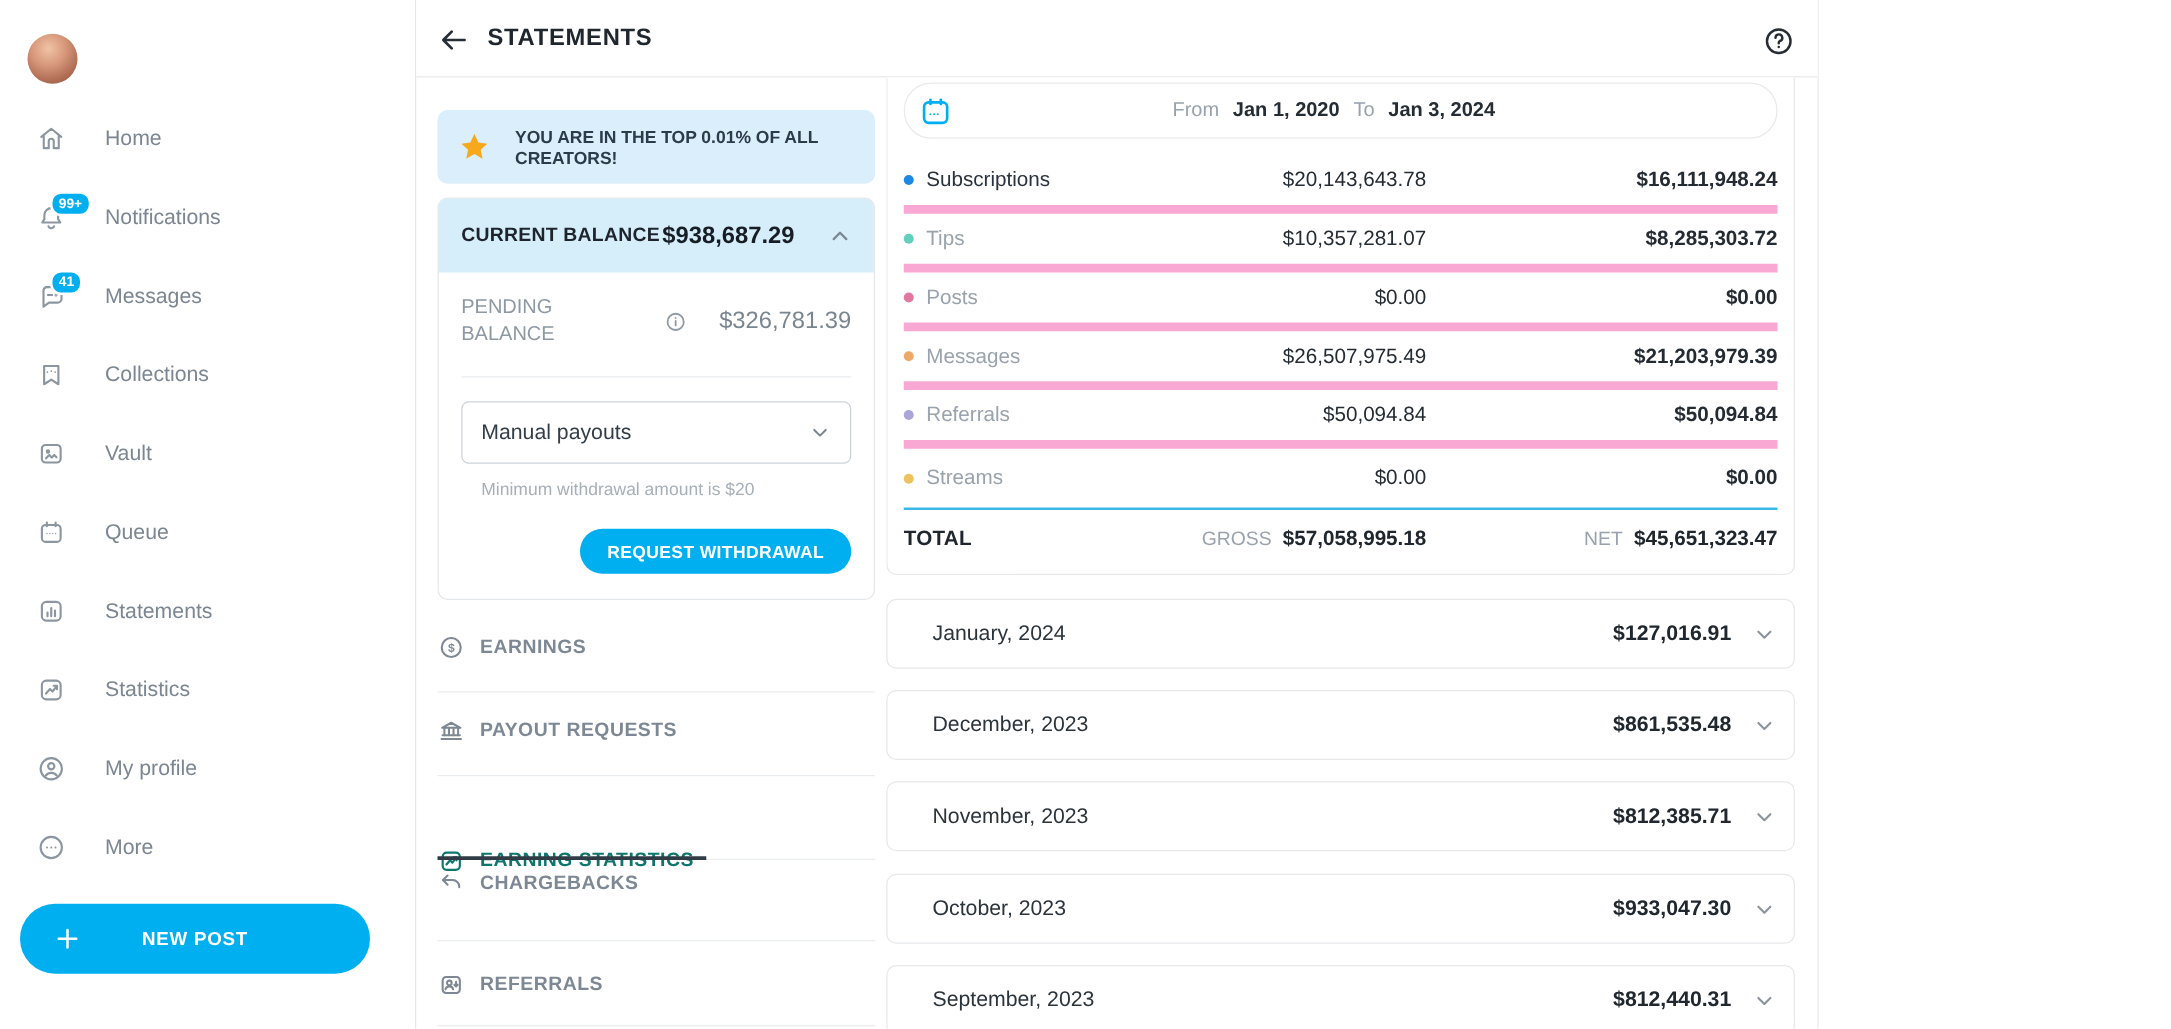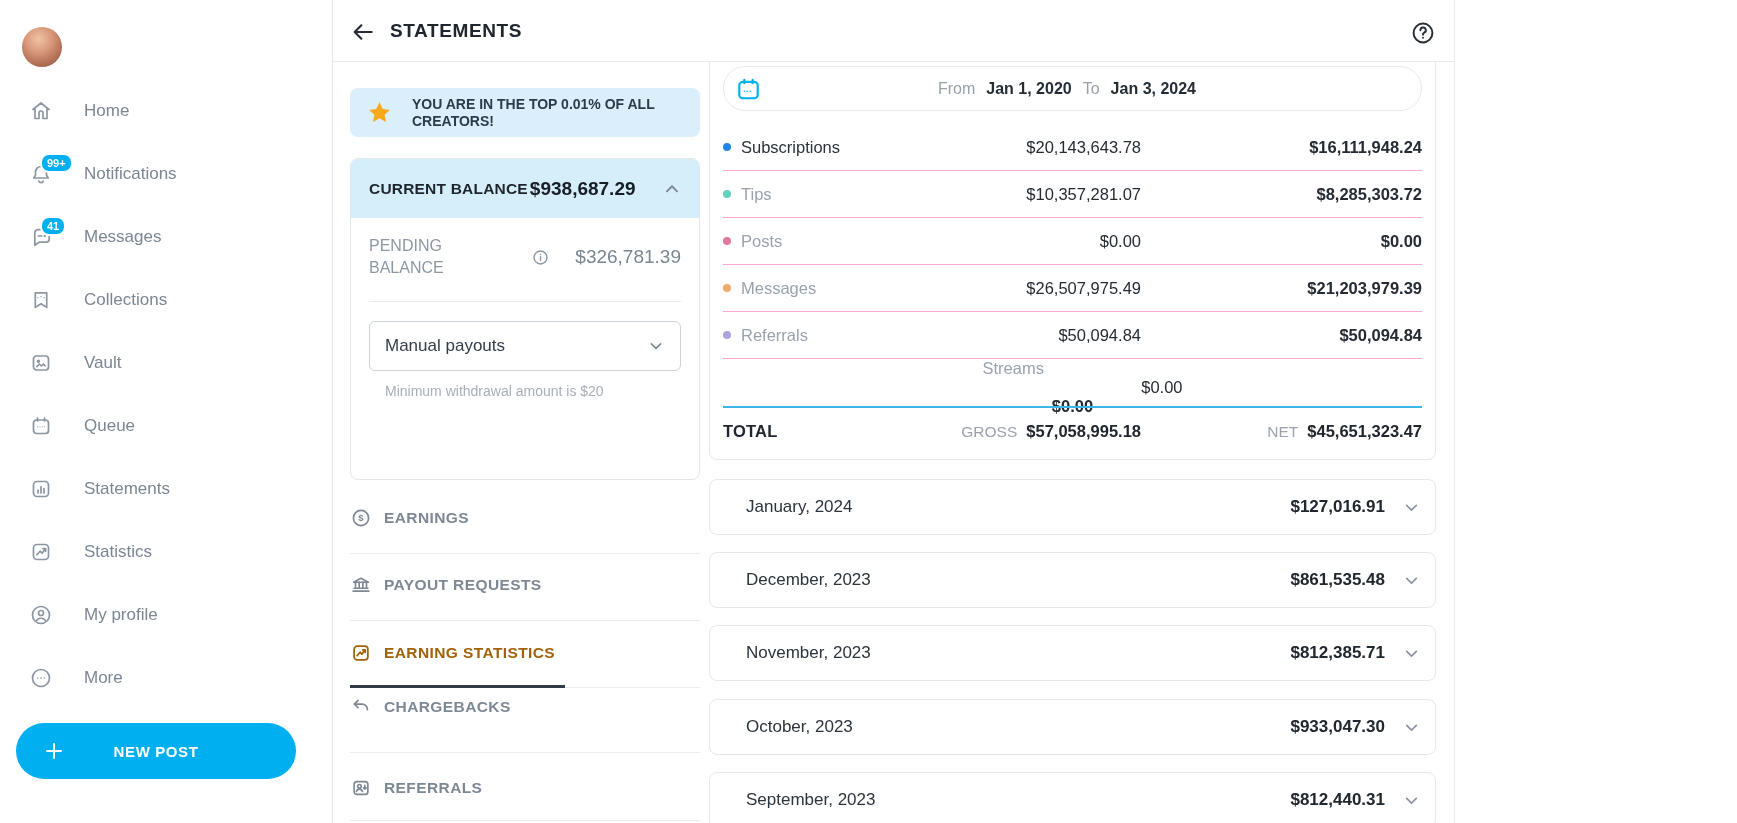--- a/index.html
+++ b/index.html
@@ -27,21 +27,21 @@
 
   
   .header { position:absolute; left:333px; top:0; width:1121px; height:62px; background:#fff;
             border-bottom:1px solid #e7e9eb; }
   .back-btn { position:absolute; left:350px; top:19px; width:26px; height:26px; cursor:pointer; }
   .page-title { position:absolute; left:390px; top:20px; font-size:19px; font-weight:bold;
                 letter-spacing:.6px; color:#20262e; }
   .help-btn { position:absolute; left:1410px; top:20px; width:26px; height:26px; cursor:pointer; }
 
   
-  .banner { position:absolute; left:350px; top:88px; width:350px; height:49px; border-radius:8px;
+  .banner { position:absolute; left:350px; top:88px; width:350px; height:59px; border-radius:8px;
             background:#dbeefb; display:flex; align-items:center; }
   .banner .star { margin-left:16px; }
   .banner .banner-text { margin-left:19px; width:252px; font-size:14px; font-weight:bold;
                          color:#2c3b49; line-height:1.15; }
 
   .balance-card { position:absolute; left:350px; top:158px; width:350px; height:322px;
                   border:1px solid #e4e7ea; border-radius:8px; background:#fff; }
   .bc-header { height:59px; background:#d6edfa; border-radius:7px 7px 0 0; display:flex;
                align-items:center; padding:0 16px 0 18px; }
   .bc-label { font-size:15.5px; font-weight:bold; color:#1d242c; letter-spacing:.2px; }
@@ -58,36 +58,36 @@
   .payout-select .sel-text { font-size:17px; color:#323d47; }
   .payout-select .sel-chevron { margin-left:auto; }
   .min-note { margin-top:12px; padding-left:16px; font-size:14px; color:#a7afb9; }
   .request-btn { margin:24px 0 0 auto; width:217px; height:36px; border-radius:18px; background:#00aff0;
                  display:flex; align-items:center; justify-content:center; cursor:pointer; }
   .request-btn span { color:#fff; font-size:14px; font-weight:bold; letter-spacing:.3px; }
 
   .side-menu-item { position:absolute; left:350px; width:350px; height:26px; display:flex;
                     align-items:center; cursor:pointer; color:#7e8894; }
   .side-menu-item .sm-label { margin-left:12px; font-size:15.5px; font-weight:bold; letter-spacing:.4px; }
-  .side-menu-item.active { color:#a16207; }
+  .side-menu-item.active { color:#0f766e;margin-top:36px; }
   .menu-div { position:absolute; left:350px; width:350px; height:1px; background:#eaedef; }
   .active-bar { position:absolute; left:350px; top:685px; width:215px; height:3px; background:#313b46; }
 
   
   .table-card { position:absolute; left:709px; top:62px; width:727px; height:398px; background:#fff;
                 border:1px solid #e6e8ea; border-top:none; border-radius:0 0 8px 8px; }
   .date-pill { position:absolute; left:13px; top:4px; width:699px; height:45px; border:1.5px solid #e8eaec;
                border-radius:22px; display:flex; align-items:center; justify-content:center; cursor:pointer; }
   .date-pill .cal { position:absolute; left:11px; top:9px; }
   .dr-text { display:flex; align-items:center; font-size:16px; }
   .dr-muted { color:#98a2ac; }
   .dr-date { color:#242c34; font-weight:bold; margin:0 11px; }
   .rows-wrap { position:absolute; left:13px; top:62px; width:699px; }
-  .stat-row { display:flex; align-items:center; height:47px; border-bottom:1px solid #f9a8d4; cursor:pointer; }
-  .stat-row:last-of-type { border-bottom:none;flex-direction:column; }
+  .stat-row { display:flex; align-items:center; height:47px; border-bottom:7px solid #f9a8d4; cursor:pointer; }
+  .stat-row:last-of-type { border-bottom:none; }
   .dot { width:8px; height:8px; border-radius:50%; margin-right:10px; }
   .row-label { width:180px; font-size:16.5px; color:#99a2ad; }
   .stat-row.em .row-label { color:#2a323b; }
   .row-gross { width:220px; text-align:right; font-size:16.5px; color:#242b33; }
   .row-net { flex:1; text-align:right; font-size:16.5px; color:#242b33;font-weight:bold; }
   .total-row { position:absolute; left:13px; top:344px; width:699px; height:49px; display:flex;
                align-items:center; border-top:2px solid #3ab7e6; }
   .t-label { width:190px; font-size:16.5px; font-weight:bold; color:#20262e; letter-spacing:.2px; }
   .t-gross { width:228px; text-align:right; }
   .t-net { flex:1; text-align:right; }
@@ -285,20 +285,23 @@
       <div class="bc-div"></div>
       <div class="payout-select">
         <span class="sel-text">Manual payouts</span>
         <span class="sel-chevron">
           <svg width="20" height="20" viewBox="0 0 24 24" fill="none" stroke="#7b8792" stroke-width="2" stroke-linecap="round" stroke-linejoin="round">
               <path d="M6.5 9.5 L12 15 L17.5 9.5"></path>
             </svg>
         </span>
       </div>
       <div class="min-note">Minimum withdrawal amount is $20</div>
+      <div class="request-btn">
+        <span>REQUEST WITHDRAWAL</span>
+      </div>
     </div>
   </div>
 
   <div class="side-menu-item" style="top:505px">
     <span>
       <svg width="22" height="22" viewBox="0 0 24 24" fill="none" stroke="currentColor" stroke-width="1.8" stroke-linecap="round">
           <circle cx="12" cy="12" r="8.3"></circle>
           <text x="12" y="15.6" font-size="10.5" font-weight="bold" text-anchor="middle" fill="currentColor" stroke="none" font-family="Liberation Sans, sans-serif">$</text>
         </svg>
     </span>

